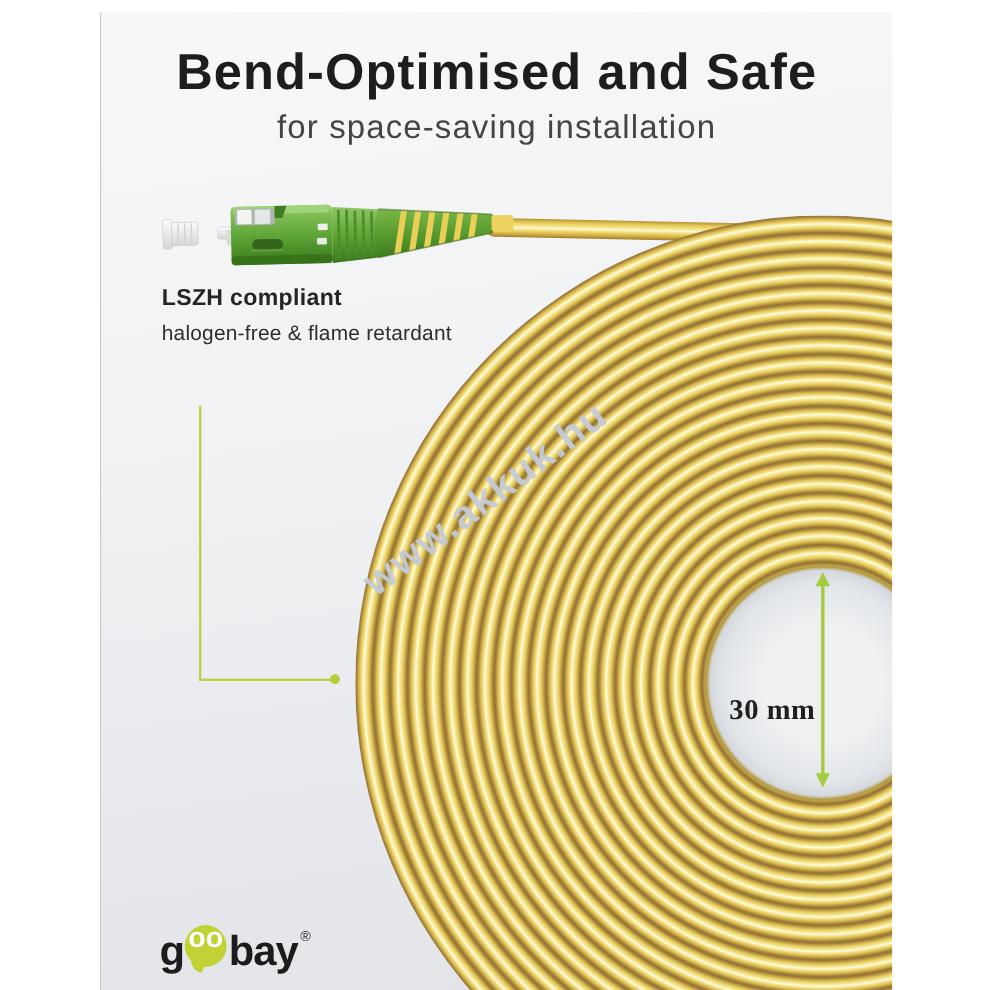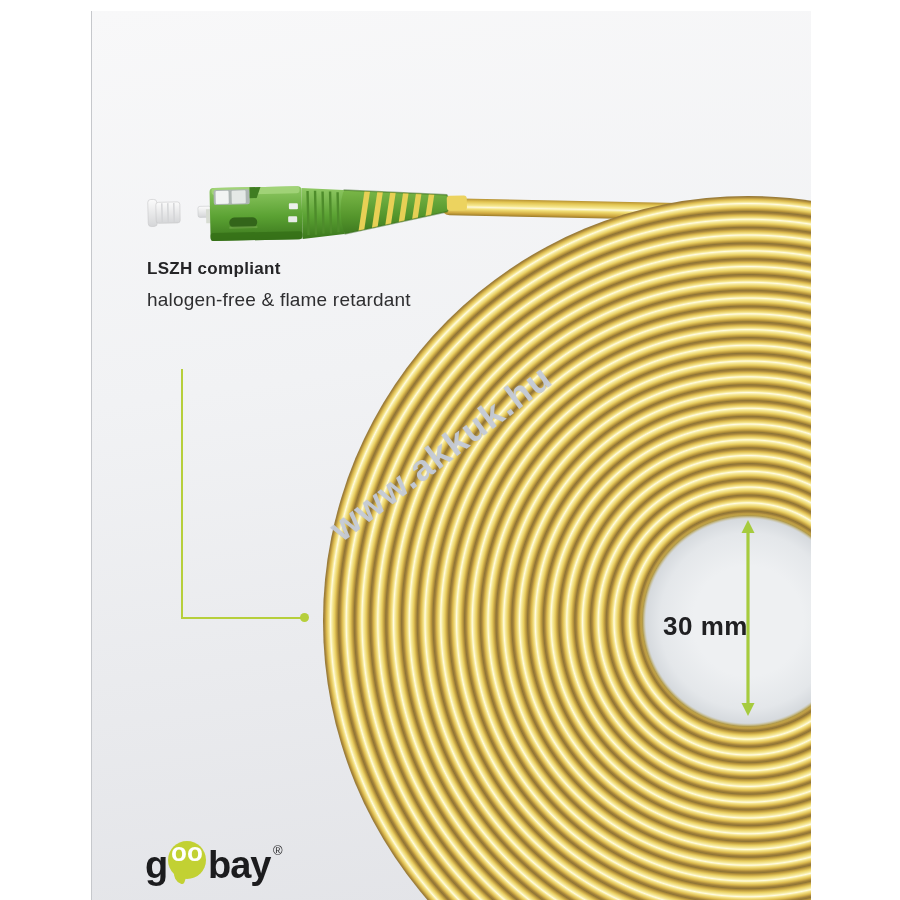--- a/index.html
+++ b/index.html
@@ -34,30 +34,30 @@
   }
   
   .patch-cable{
     position:absolute;left:349px;top:187px;width:332px;height:17px;border-radius:9px;z-index:1;
     transform:rotate(1.2deg);transform-origin:left center;
     background:linear-gradient(180deg,#b59133 0%,#e3c653 18%,#f6e88f 40%,#fdf8d8 50%,#f2df74 62%,#cfa83f 85%,#9c7c2c 100%);
   }
   .connector-svg{position:absolute;left:53px;top:160px;z-index:4;}
   
   .features{position:absolute;left:55px;top:248px;z-index:4;}
-  .features .heading{font-size:17px;font-weight:700;color:#242426;margin-bottom:7px;letter-spacing:0.3px;}
+  .features .heading{font-size:21px;font-weight:700;color:#242426;margin-bottom:7px;letter-spacing:0.3px;}
   .features .line{font-size:19px;color:#2e2e30;line-height:27px;letter-spacing:0.2px;text-align:center;}
   
   .callout-v{position:absolute;left:89px;top:358px;width:2px;height:250px;background:#b6cf3b;z-index:4;}
   .callout-h{position:absolute;left:89px;top:606px;width:124px;height:2px;background:#b6cf3b;z-index:4;}
   .callout-dot{position:absolute;left:208px;top:602px;width:9px;height:9px;border-radius:50%;background:#b6cf3b;z-index:4;}
   
   .measure-label{
-    position:absolute;left:571px;top:600px;z-index:4;
-    font-size:26px;font-weight:700;color:#202022;letter-spacing:0.5px;
+    position:absolute;left:571px;top:620px;z-index:4;
+    font-size:26px;font-weight:700;color:#202022;letter-spacing:0.5px;font-family:Liberation Serif, serif;
   }
   .measure-arrow{position:absolute;left:646px;top:508px;z-index:4;}
   
   .watermark{
     position:absolute;left:349px;top:442px;z-index:6;white-space:nowrap;
     transform:translate(-50%,-50%) rotate(-37deg);
     font-size:36px;font-weight:700;letter-spacing:1.5px;
     color:rgba(197,204,217,0.92);
     text-shadow:0 0 1px rgba(130,140,160,0.35);
   }
@@ -75,20 +75,22 @@
   .logo .oo{font-size:26px;font-weight:700;color:#ffffff;letter-spacing:0;line-height:1;margin-top:-2px;}
   .logo .bay{position:absolute;left:63px;top:3px;font-size:38px;font-weight:700;color:#1c1c1e;letter-spacing:-1px;}
   .logo .reg{position:absolute;left:128px;top:2px;font-size:13px;color:#2a2a2c;}
 </style>
 </head>
 <body>
 
 <div class="canvas">
   <div class="panel">
 
+    <div class="title">Bend-Optimised and Safe</div>
+    <div class="subtitle">for space-saving installation</div>
 
     <div class="patch-cable"></div>
 
     <div class="coil"></div>
 
     <svg class="connector-svg" width="330" height="80" viewBox="0 0 330 80">
       <defs>
         <linearGradient id="capGrad" x1="0" y1="0" x2="0" y2="1">
           <stop offset="0" stop-color="#fbfbfb"></stop>
             <stop offset="1" stop-color="#d5d6d8"></stop>

